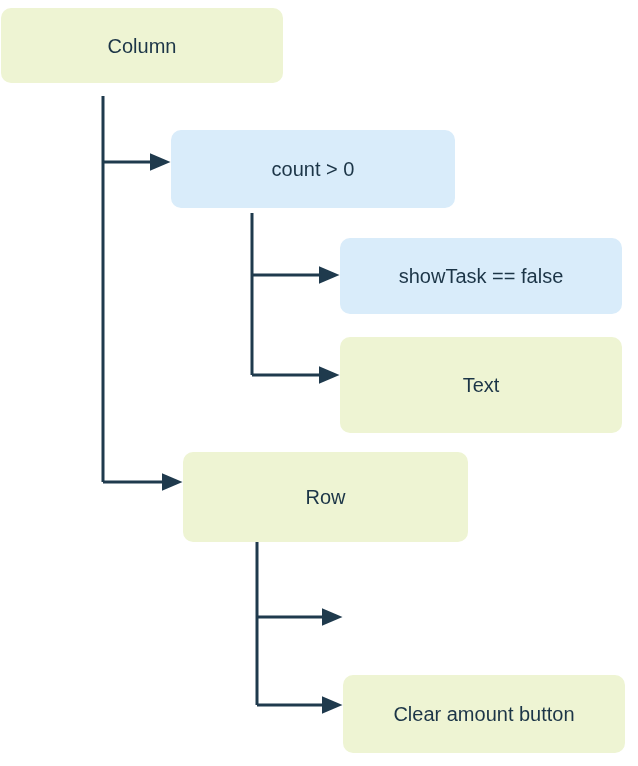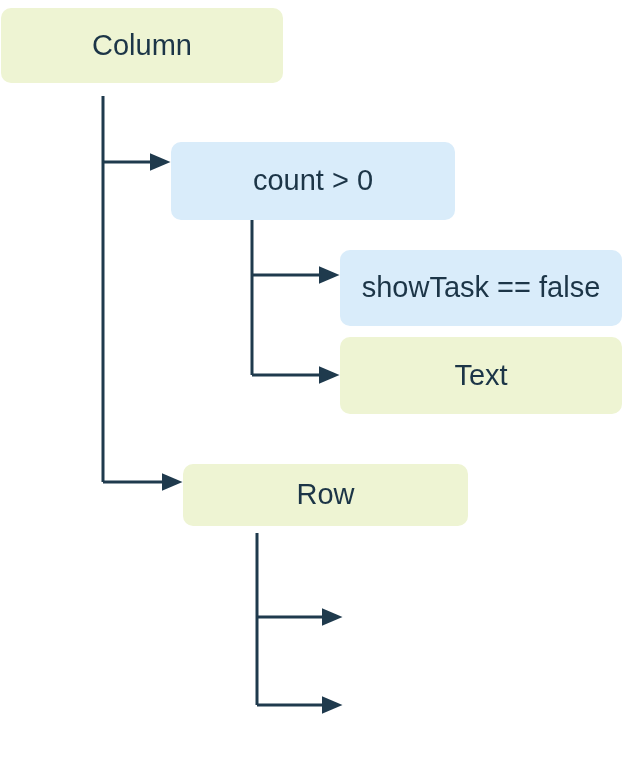--- a/index.html
+++ b/index.html
@@ -27,31 +27,31 @@
   svg.connectors line { stroke: var(--connector); stroke-width: 3; }
   svg.connectors .arrowhead { fill: var(--connector); }
   .node {
     position: absolute;
     display: flex;
     align-items: center;
     justify-content: center;
     text-align: center;
     border-radius: 10px;
     color: var(--text);
-    font-size: 29px;
+    font-size: 20px;
     line-height: 1.3;
   }
   .node.widget { background: var(--widget-fill); }
-  .node.condition { background: var(--condition-fill); margin-top: 12px; }
+  .node.condition { background: var(--condition-fill); }
 
   .node-column   { left: 1px;   top: 8px;   width: 282px; height: 75px; }
   .node-count    { left: 171px; top: 130px; width: 284px; height: 78px; }
   .node-showtask { left: 340px; top: 238px; width: 282px; height: 76px; align-items: center; }
-  .node-text     { left: 340px; top: 337px; width: 282px; height: 77px; }
-  .node-row      { left: 183px; top: 452px; width: 285px; height: 62px; margin-top: 12px; }
+  .node-text     { left: 340px; top: 337px; width: 282px; height: 96px; }
+  .node-row      { left: 183px; top: 452px; width: 285px; height: 90px; }
   .node-addone   { left: 343px; top: 574px; width: 282px; height: 77px; }
   .node-clear    { left: 343px; top: 675px; width: 282px; height: 78px; }
   .node-clear .label { max-width: 200px; }
 </style>
 </head>
 <body>
 
 <div class="canvas">
 
   <svg class="connectors" viewBox="0 0 638 766" xmlns="http://www.w3.org/2000/svg">
@@ -94,14 +94,17 @@
 
   <div class="node widget node-text">
     <span class="label">Text</span>
   </div>
 
   <div class="node widget node-row">
     <span class="label">Row</span>
   </div>
 
 
+  <div class="node widget node-clear">
+    <span class="label">Clear amount button</span>
+  </div>
 
 </div>
 
 </body></html>

